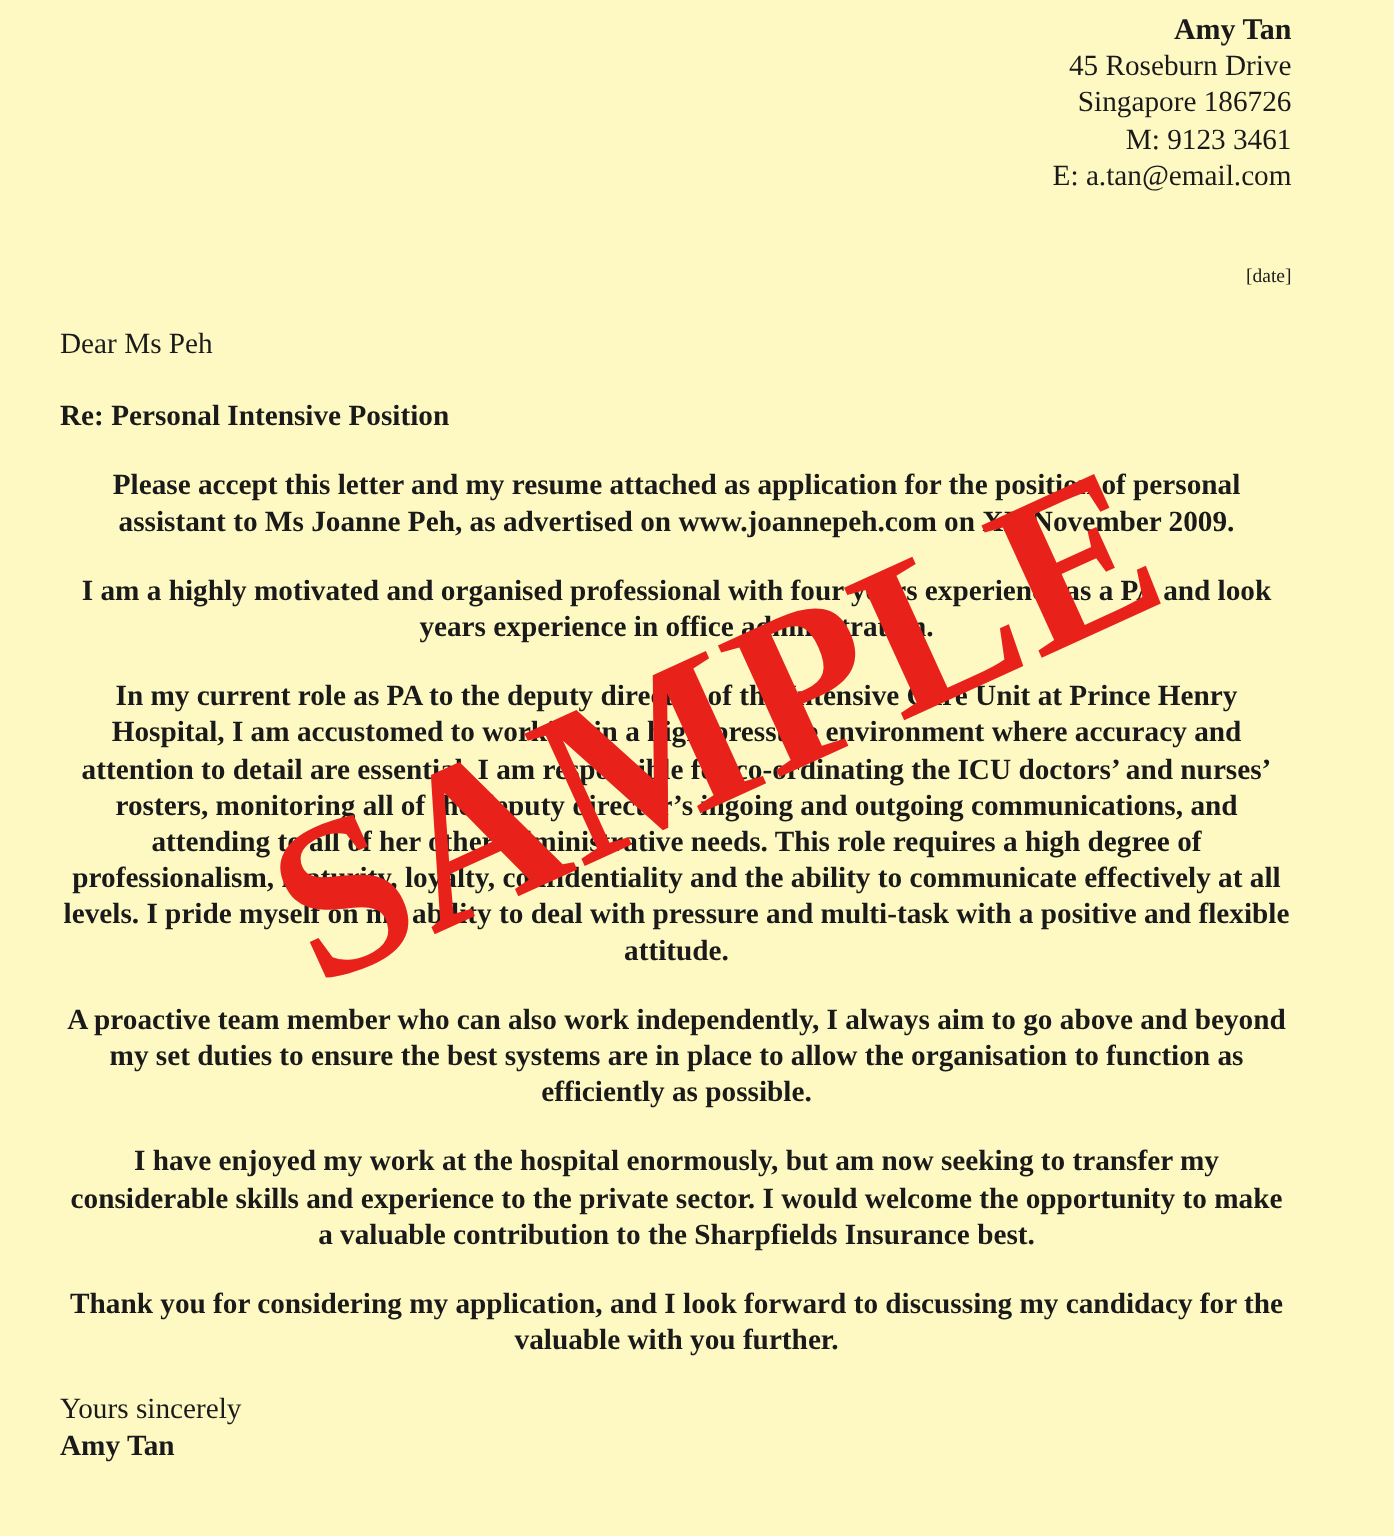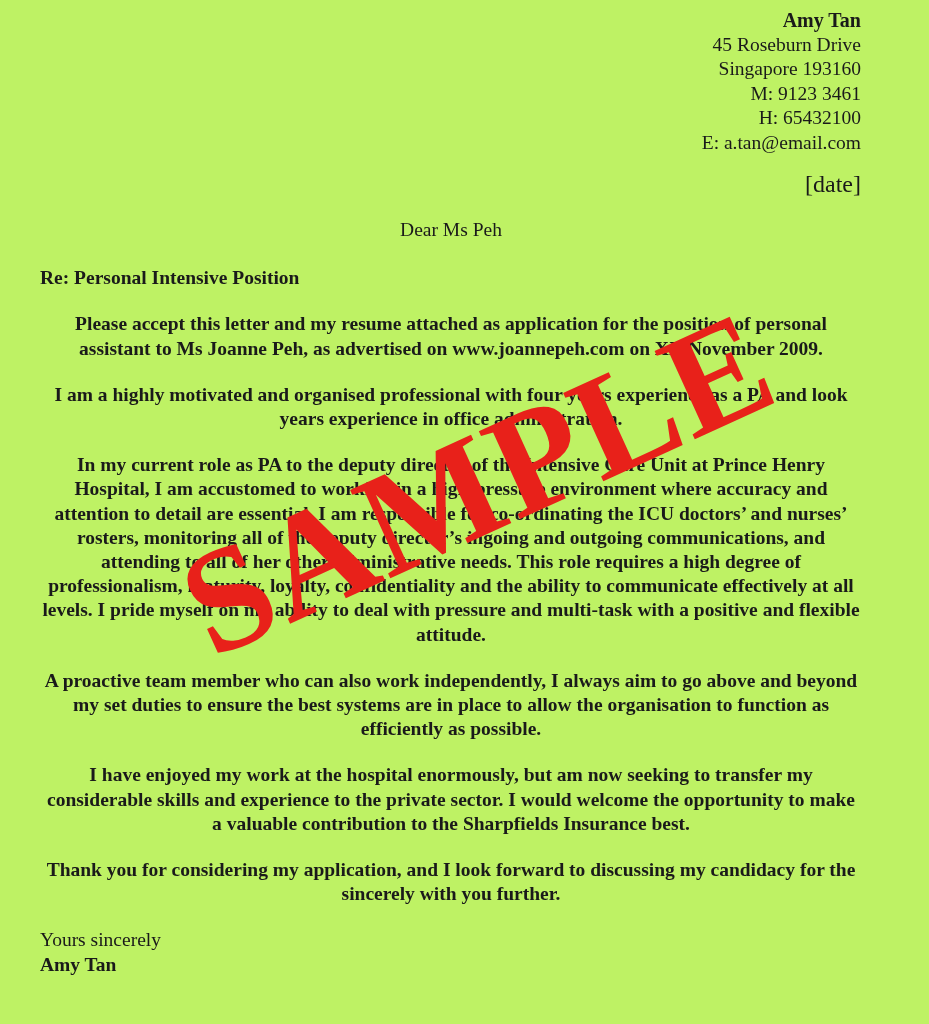--- a/index.html
+++ b/index.html
@@ -12,21 +12,21 @@
     background: #f5f4f2;
     font-family: "Liberation Serif", "DejaVu Serif", serif;
     color: #1a1a1a;
     overflow: hidden;
   }
 
   #letter-page {
     position: relative;
     width: 929px;
     height: 1024px;
-    background: #bef264;
+    background: #fef9c3;
     box-sizing: border-box;
     padding: 0;
   }
 
   
   .sender-block {
     position: absolute;
     top: 8px;
     right: 68px;
     text-align: right;
@@ -39,37 +39,36 @@
   }
   .sender-line {
     white-space: nowrap;
   }
 
   .date-line {
     position: absolute;
     top: 172px;
     right: 68px;
     text-align: right;
-    font-size: 24px;
+    font-size: 13px;
     line-height: 24px;
   }
 
   
   .letter-body {
     position: absolute;
     top: 218px;
     left: 40px;
     width: 822px;
     font-size: 19.5px;
     line-height: 24.2px;
   }
 
   .salutation {
     margin: 0 0 24px 0;
-    text-align: center;
   }
 
   .subject-line {
     font-weight: bold;
     margin: 0 0 22px 0;
   }
 
   .letter-para {
     margin: 0 0 22px 0;
     text-align: center;
@@ -108,40 +107,39 @@
   }
 </style>
 </head>
 <body>
 
 <div id="letter-page">
 
   <div class="sender-block">
     <div class="sender-name sender-line">Amy Tan</div>
     <div class="sender-line">45 Roseburn Drive</div>
-    <div class="sender-line">Singapore 193160</div>
+    <div class="sender-line">Singapore 186726</div>
     <div class="sender-line">M: 9123 3461</div>
-    <div class="sender-line">H: 65432100</div>
     <div class="sender-line">E: a.tan@email.com</div>
   </div>
 
   <div class="date-line">[date]</div>
 
   <div class="letter-body">
 
     <p class="salutation">Dear Ms Peh</p>
 
     <p class="subject-line">Re: Personal Intensive Position</p>
 
     <p class="letter-para">Please accept this letter and my resume attached as application for the position of personal assistant to Ms Joanne Peh, as advertised on www.joannepeh.com on XX November 2009.</p>
     <p class="letter-para">I am a highly motivated and organised professional with four years experience as a PA and look years experience in office administration.</p>
     <p class="letter-para">In my current role as PA to the deputy director of the Intensive Care Unit at Prince Henry Hospital, I am accustomed to working in a high-pressure environment where accuracy and attention to detail are essential. I am responsible for co-ordinating the ICU doctors’ and nurses’ rosters, monitoring all of the deputy director’s ingoing and outgoing communications, and attending to all of her other administrative needs. This role requires a high degree of professionalism, maturity, loyalty, confidentiality and the ability to communicate effectively at all levels. I pride myself on my ability to deal with pressure and multi-task with a positive and flexible attitude.</p>
     <p class="letter-para">A proactive team member who can also work independently, I always aim to go above and beyond my set duties to ensure the best systems are in place to allow the organisation to function as efficiently as possible.</p>
     <p class="letter-para">I have enjoyed my work at the hospital enormously, but am now seeking to transfer my considerable skills and experience to the private sector. I would welcome the opportunity to make a valuable contribution to the Sharpfields Insurance best.</p>
-    <p class="letter-para">Thank you for considering my application, and I look forward to discussing my candidacy for the sincerely with you further.</p>
+    <p class="letter-para">Thank you for considering my application, and I look forward to discussing my candidacy for the valuable with you further.</p>
 
     <div class="closing-block">
       <p class="closing-phrase">Yours sincerely</p>
       <p class="signature-name">Amy Tan</p>
     </div>
 
   </div>
 
   <div class="watermark">SAMPLE</div>
 

